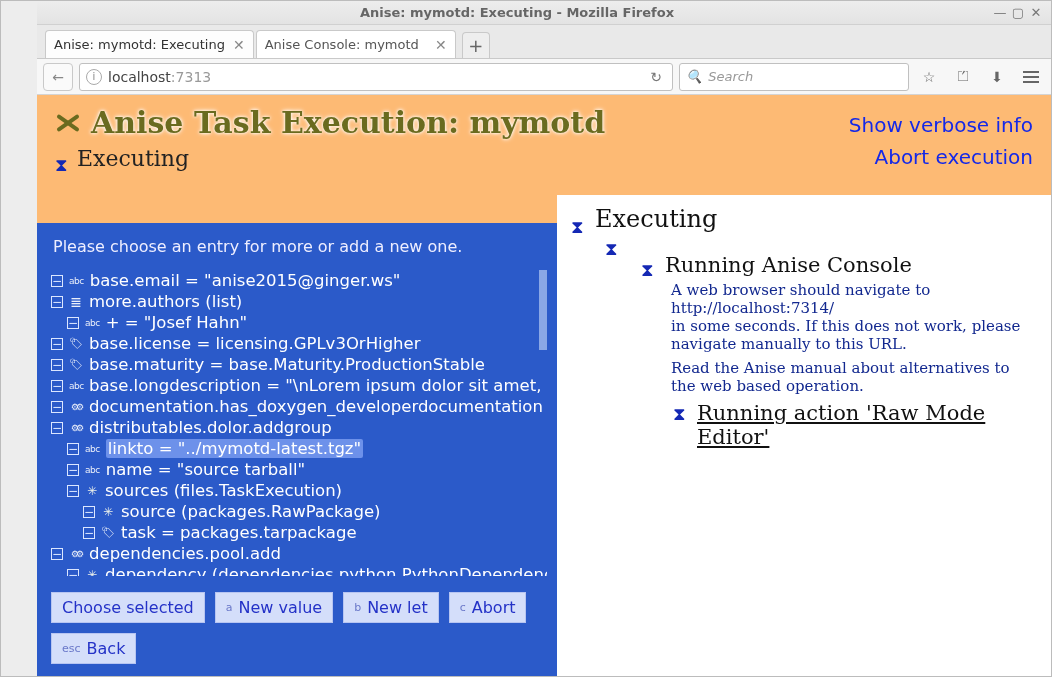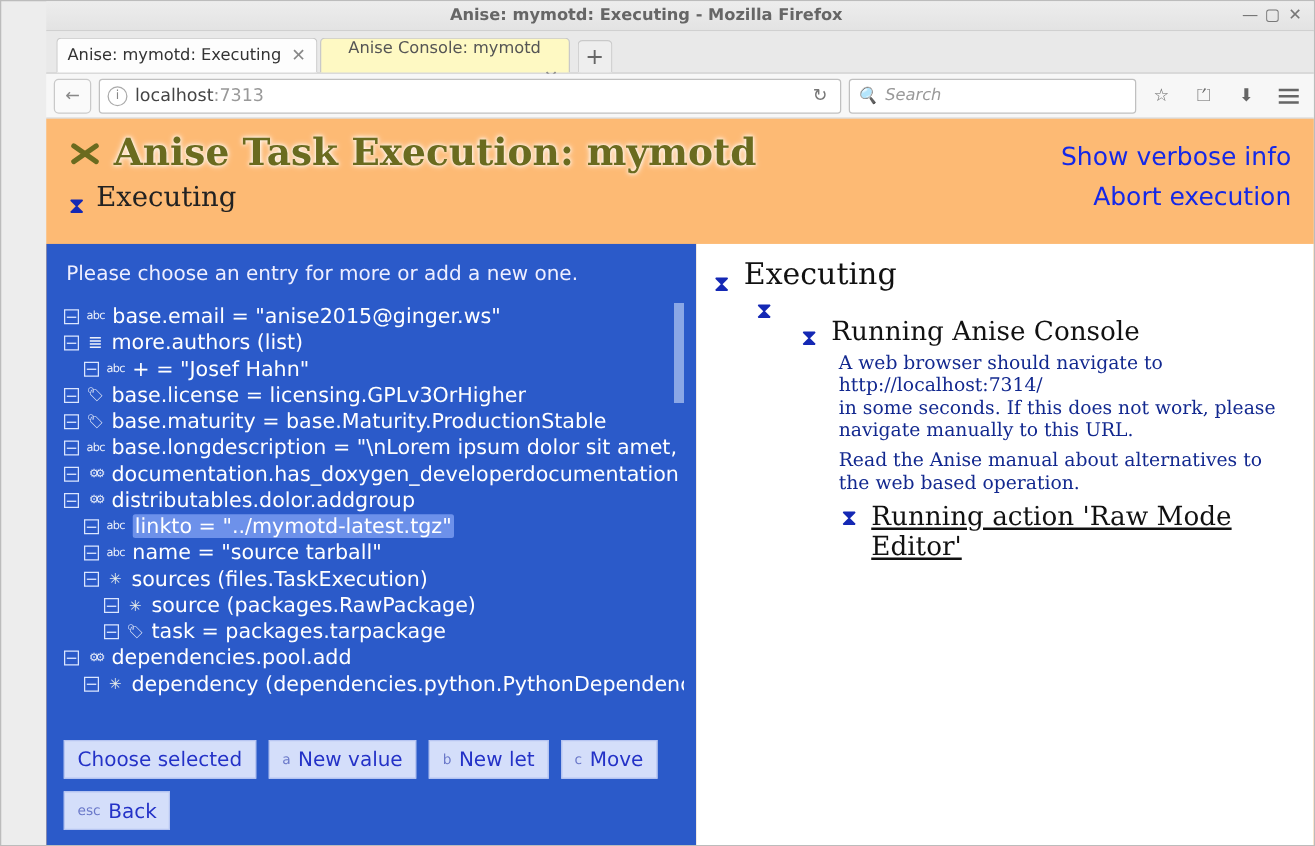--- a/index.html
+++ b/index.html
@@ -5,21 +5,21 @@
   * { box-sizing: border-box; }
   html, body { margin:0; padding:0; height:100%; font-family: "DejaVu Sans", "Liberation Sans", sans-serif; font-size:14px; color:#333; background:#ededed; }
   .window { width:1052px; height:677px; background:#ededed; display:flex; flex-direction:column; border:1px solid #bcbcbc;padding-left:36px; }
   
   .titlebar { height:24px; background:linear-gradient(#ededed,#e3e3e3); display:flex; align-items:center; padding:0 6px; color:#555; font-size:13px; border-bottom:1px solid #d0d0d0; }
   .titlebar .ttl { flex:1; text-align:center; font-weight:bold; color:#666; }
   .titlebar .wbtn { width:18px; height:18px; display:flex; align-items:center; justify-content:center; color:#777; cursor:default; }
   
   .tabstrip { height:34px; background:#e9e9e9; display:flex; align-items:flex-end; padding:0 8px; border-bottom:1px solid #c9c9c9; gap:2px; }
   .tab { height:28px; min-width:200px; background:#fdfdfd; border:1px solid #c9c9c9; border-bottom:none; border-radius:4px 4px 0 0; display:flex; align-items:center; padding:0 8px; font-size:13px; color:#333; gap:8px; }
-  .tab.inactive { background:#fef9c3; color:#555;flex-direction:column; }
+  .tab.inactive { background:#ffffff; color:#555; }
   .tab .close { margin-left:auto; color:#888; font-size:14px; }
   .newtab { width:28px; height:26px; display:flex; align-items:center; justify-content:center; color:#666; font-size:18px; border:1px solid #c9c9c9; border-bottom:none; border-radius:4px 4px 0 0; background:#eee; margin-left:4px; }
   
   .toolbar { height:36px; background:#f7f7f7; display:flex; align-items:center; padding:0 6px; gap:6px; border-bottom:1px solid #d4d4d4; }
   .navbtn { width:30px; height:28px; border:1px solid #c9c9c9; border-radius:4px; background:#fafafa; display:flex; align-items:center; justify-content:center; color:#888; }
   .urlbar { flex:1; height:28px; border:1px solid #c0c0c0; border-radius:3px; display:flex; align-items:center; background:#fff; padding:0 6px; gap:6px; }
   .urlbar .info { width:16px; height:16px; border:1px solid #aaa; border-radius:50%; display:flex; align-items:center; justify-content:center; font-size:10px; color:#888; }
   .urlbar .url { flex:1; font-size:14px; color:#444; white-space:nowrap; overflow:hidden; }
   .urlbar .url .dim { color:#999; }
   .urlbar .reload { color:#777; padding:0 4px; font-size:14px; }
@@ -35,21 +35,21 @@
   .crossed::before, .crossed::after { content:""; position:absolute; left:0; top:10px; width:26px; height:4px; background:#6a6b1f; border-radius:2px; }
   .crossed::before { transform:rotate(35deg); }
   .crossed::after  { transform:rotate(-35deg); }
   .hdr .sub { margin-top:6px; font-family:"DejaVu Serif","Liberation Serif",serif; font-size:22px; color:#222; display:flex; align-items:center; gap:8px; }
   .hourglass { display:inline-block; width:14px; height:16px; position:relative; }
   .hourglass::before { content:"⧗"; color:#1428b4; font-size:18px; line-height:16px; }
   .rightlinks { position:absolute; right:18px; top:18px; text-align:right; font-size:20px; }
   .rightlinks a { display:block; color:#1428e8; text-decoration:none; margin-bottom:8px; }
   .cols { flex:1; display:flex; overflow:hidden; }
   
-  .left { width:520px; background:#2b5ac9; color:#fff; padding:14px 10px 12px 14px; display:flex; flex-direction:column; gap:10px; font-size:16px; }
+  .left { width:520px; background:#2b5ac9; color:#fff; padding:14px 10px 12px 14px; display:flex; flex-direction:column; gap:10px; font-size:16px;margin-top:28px; }
   .left .prompt { color:#eef; font-size:16px; padding:0 2px 4px 2px; }
   .tree { flex:1; overflow:auto; position:relative; padding-right:8px; }
   .tree .row { display:flex; align-items:center; gap:6px; padding:1px 0; white-space:nowrap; }
   .tree .row.sel .lbl { background:#6d91ea; color:#fff; padding:0 2px; border-radius:2px; }
   .ind0 { margin-left:0; } .ind1 { margin-left:16px; } .ind2 { margin-left:32px; }
   .tgl { width:12px; height:12px; border:1px solid #dbe6ff; display:inline-flex; align-items:center; justify-content:center; font-size:12px; line-height:1; color:#dbe6ff; cursor:pointer; }
   .tgl::before { content:"−"; }
   .ico { font-size:10px; opacity:.9; min-width:14px; text-align:center; }
   .ico.abc::before { content:"abc"; font-size:9px; letter-spacing:-0.5px; }
   .ico.list::before { content:"≣"; font-size:14px; }
@@ -226,21 +226,21 @@
           <div class="abtn">
             <span class="k">a</span>
             <span>New value</span>
           </div>
           <div class="abtn">
             <span class="k">b</span>
             <span>New let</span>
           </div>
           <div class="abtn">
             <span class="k">c</span>
-            <span>Move</span>
+            <span>Abort</span>
           </div>
           <div class="abtn">
             <span class="k">esc</span>
             <span>Back</span>
           </div>
         </div>
       </div>
 
       <div class="right">
         <div class="rl0">

